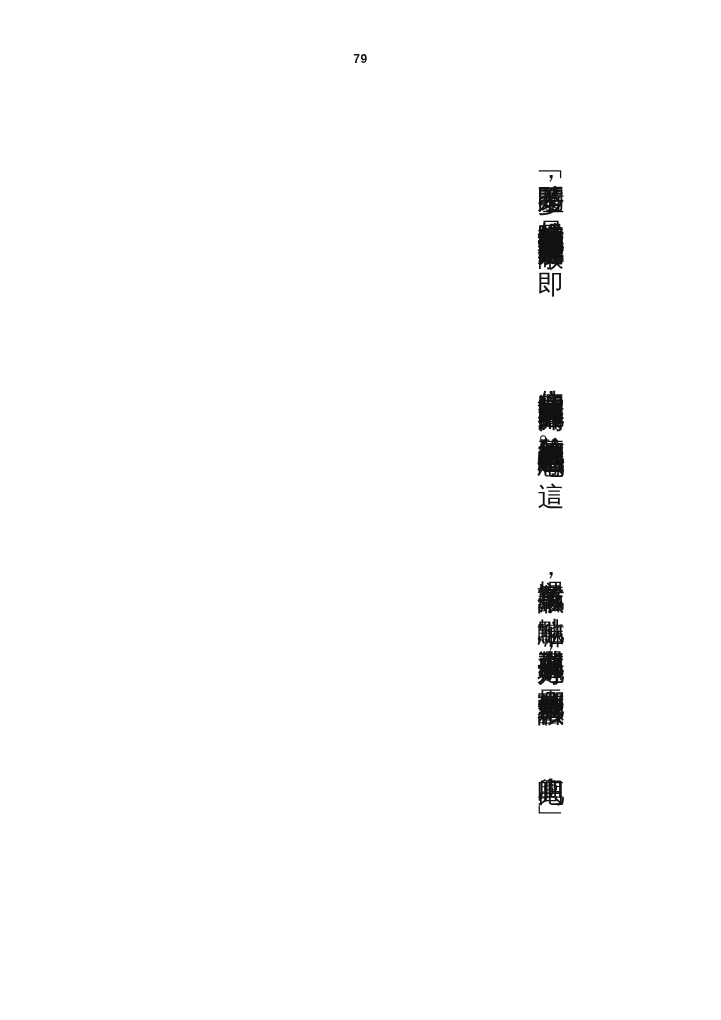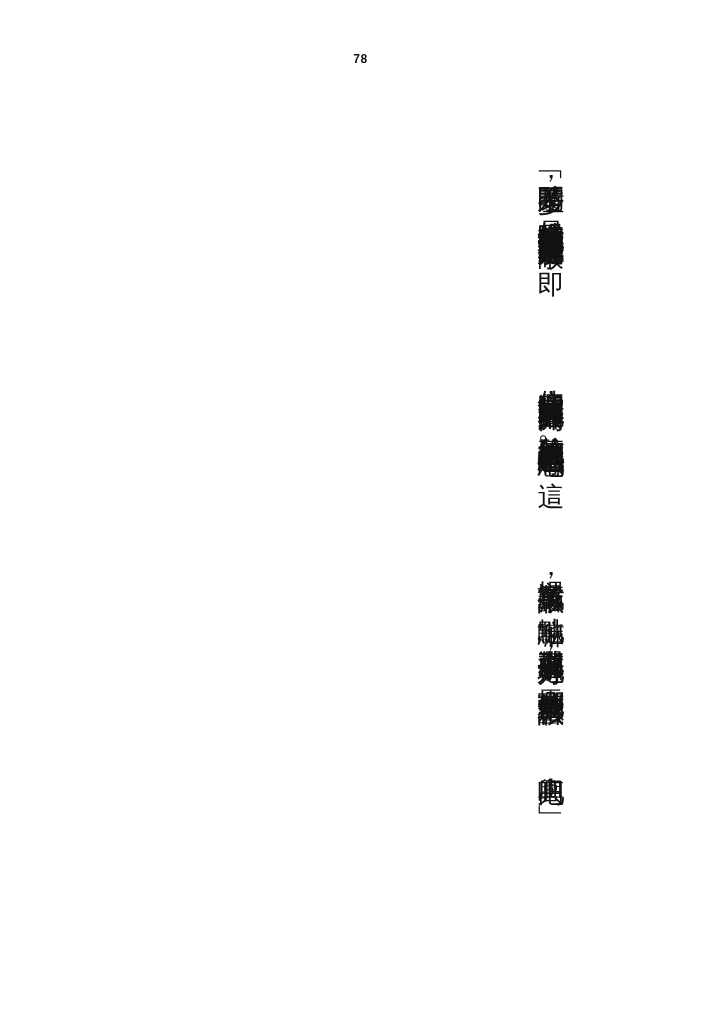--- a/index.html
+++ b/index.html
@@ -68,21 +68,21 @@
   .col-1 { margin-top: 76px; }
   .col-2 { margin-top: 16px; }
   .col-3 { margin-top: 0px; }
   .col-4 { margin-top: 6px; }
 </style>
 </head>
 <body>
 
 <div class="page">
 
-  <div class="page-number">78</div>
+  <div class="page-number">79</div>
 
   <div class="body-text">
     <div class="column col-1">「時間差不多了，是時候準備解除她們身體上魔力定位的屏蔽了，即</div>
     <div class="column col-2">使這個空間的時間流速與外界不同，莉雅絲她們大概也已經等急了吧。這</div>
     <div class="column col-3">場遊戲該落幕了，地點嘛，就選在那兩個地方好了，雷娜蕾她們應該會很</div>
     <div class="column col-4">高興吧！」</div>
   </div>
 
 </div>
 

